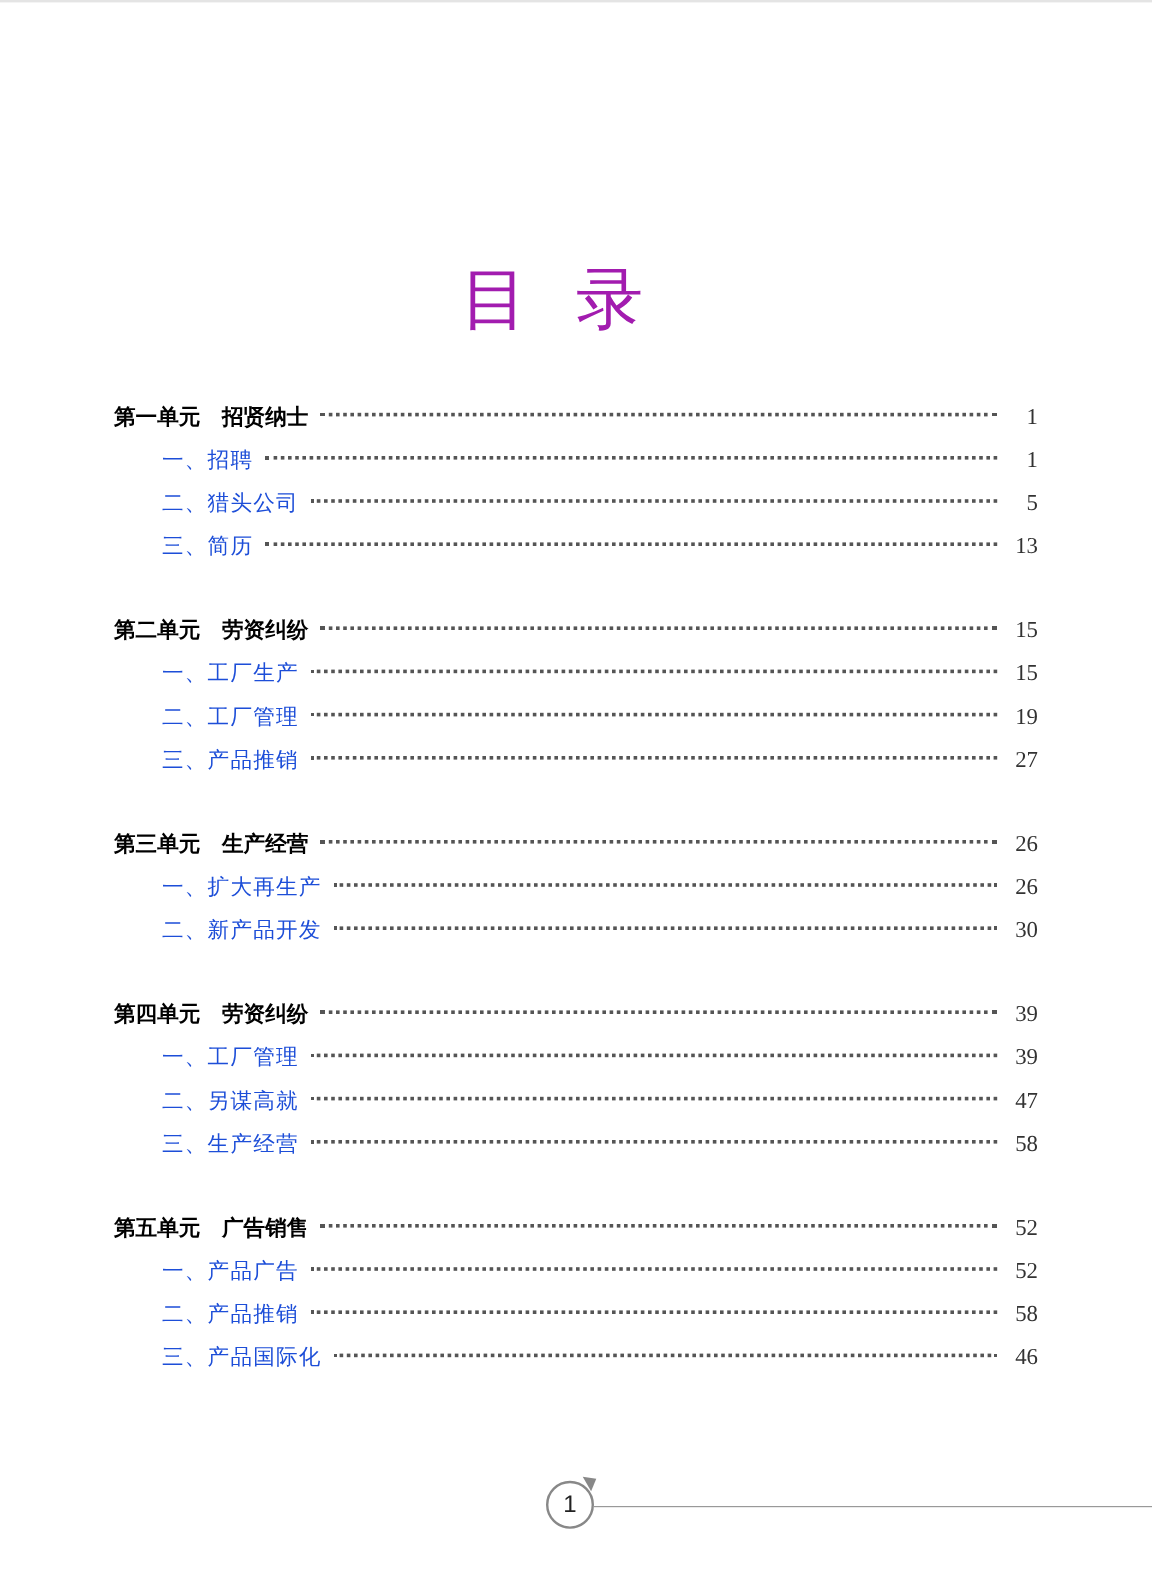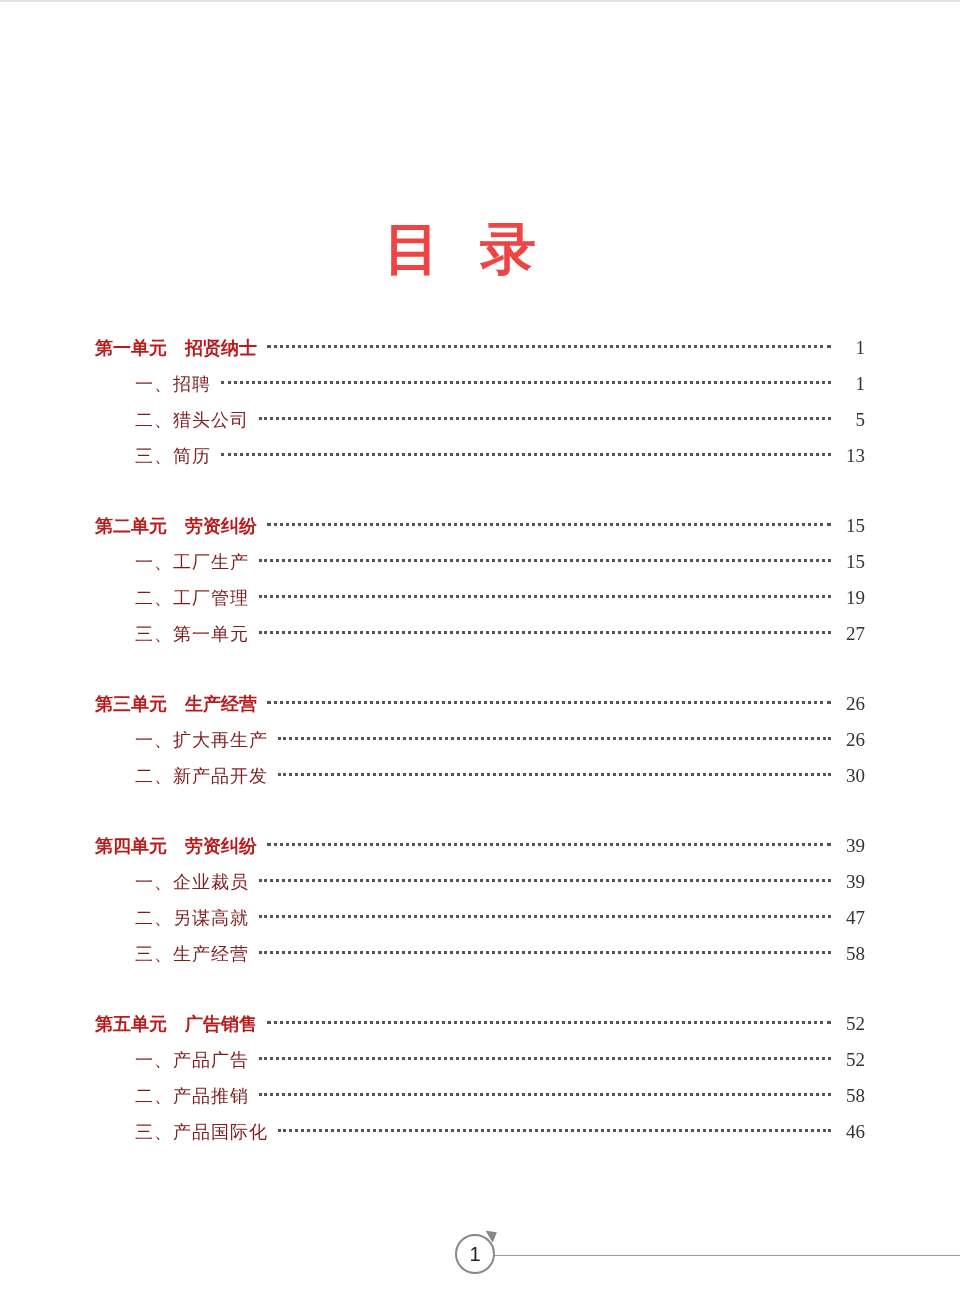--- a/index.html
+++ b/index.html
@@ -1,24 +1,24 @@
 <!DOCTYPE html>
 <html><head>
 <meta charset="utf-8">
 <style>
   html, body { margin:0; padding:0; }
   body { width:960px; height:1309px; background:#ffffff; position:relative; overflow:hidden; color:#2a2a2a; font-family:"DejaVu Serif", serif; }
   .topline { position:absolute; left:0; top:0; width:960px; height:2px; background:#e4e4e4; }
-  .title { position:absolute; top:212px; left:0; width:960px; text-align:center; font-size:56px; font-weight:bold; letter-spacing:40px; color:#ef4444; font-family:"DejaVu Serif", serif; }
+  .title { position:absolute; top:212px; left:0; width:960px; text-align:center; font-size:56px; font-weight:normal; letter-spacing:40px; color:#a21caf; font-family:"DejaVu Serif", serif; }
   .toc { position:absolute; left:95px; top:330px; width:770px; }
   .unit { margin-bottom:34px; }
   .row { display:flex; align-items:baseline; height:36px; line-height:36px; }
-  .row.head .label { font-family:"DejaVu Sans", sans-serif; font-weight:bold; font-size:18px; color:#b91c1c; white-space:pre; }
+  .row.head .label { font-family:"DejaVu Sans", sans-serif; font-weight:bold; font-size:18px; color:#000000; white-space:pre; }
   .row.sub { padding-left:40px; }
-  .row.sub .label { font-size:18px; color:#7f1d1d; white-space:pre; letter-spacing:1px; }
+  .row.sub .label { font-size:18px; color:#1d4ed8; white-space:pre; letter-spacing:1px; }
   .leader { flex:1; margin:0 10px; border-bottom:3px dotted #555; height:0; position:relative; top:-6px; }
   .page { font-family:"Liberation Serif", serif; font-size:19px; min-width:24px; text-align:right; color:#333; }
   .footer { position:absolute; left:455px; top:1234px; width:505px; height:42px; }
   .pgcircle { position:absolute; left:0; top:0; width:40px; height:40px; border:2px solid #888; border-radius:50%; box-sizing:border-box; text-align:center; line-height:36px; font-family:"Liberation Sans", sans-serif; font-size:20px; color:#222; }
   .arrow { position:absolute; left:31px; top:-4px; width:0; height:0; border-left:7px solid transparent; border-right:7px solid transparent; border-bottom:9px solid #888; transform:rotate(60deg); }
   .fline { position:absolute; left:40px; top:21px; right:0; height:1px; background:#999; }
 </style>
 </head>
 <body>
 
@@ -59,21 +59,21 @@
         <span class="label">一、工厂生产</span>
         <span class="leader"></span>
         <span class="page">15</span>
       </div>
     <div class="row sub">
         <span class="label">二、工厂管理</span>
         <span class="leader"></span>
         <span class="page">19</span>
       </div>
     <div class="row sub">
-        <span class="label">三、第一单元</span>
+        <span class="label">三、产品推销</span>
         <span class="leader"></span>
         <span class="page">27</span>
       </div>
   </div>
   <div class="unit">
     <div class="row head">
         <span class="label">第三单元　生产经营</span>
         <span class="leader"></span>
         <span class="page">26</span>
       </div>
@@ -88,21 +88,21 @@
         <span class="page">30</span>
       </div>
   </div>
   <div class="unit">
     <div class="row head">
         <span class="label">第四单元　劳资纠纷</span>
         <span class="leader"></span>
         <span class="page">39</span>
       </div>
     <div class="row sub">
-        <span class="label">一、企业裁员</span>
+        <span class="label">一、工厂管理</span>
         <span class="leader"></span>
         <span class="page">39</span>
       </div>
     <div class="row sub">
         <span class="label">二、另谋高就</span>
         <span class="leader"></span>
         <span class="page">47</span>
       </div>
     <div class="row sub">
         <span class="label">三、生产经营</span>

